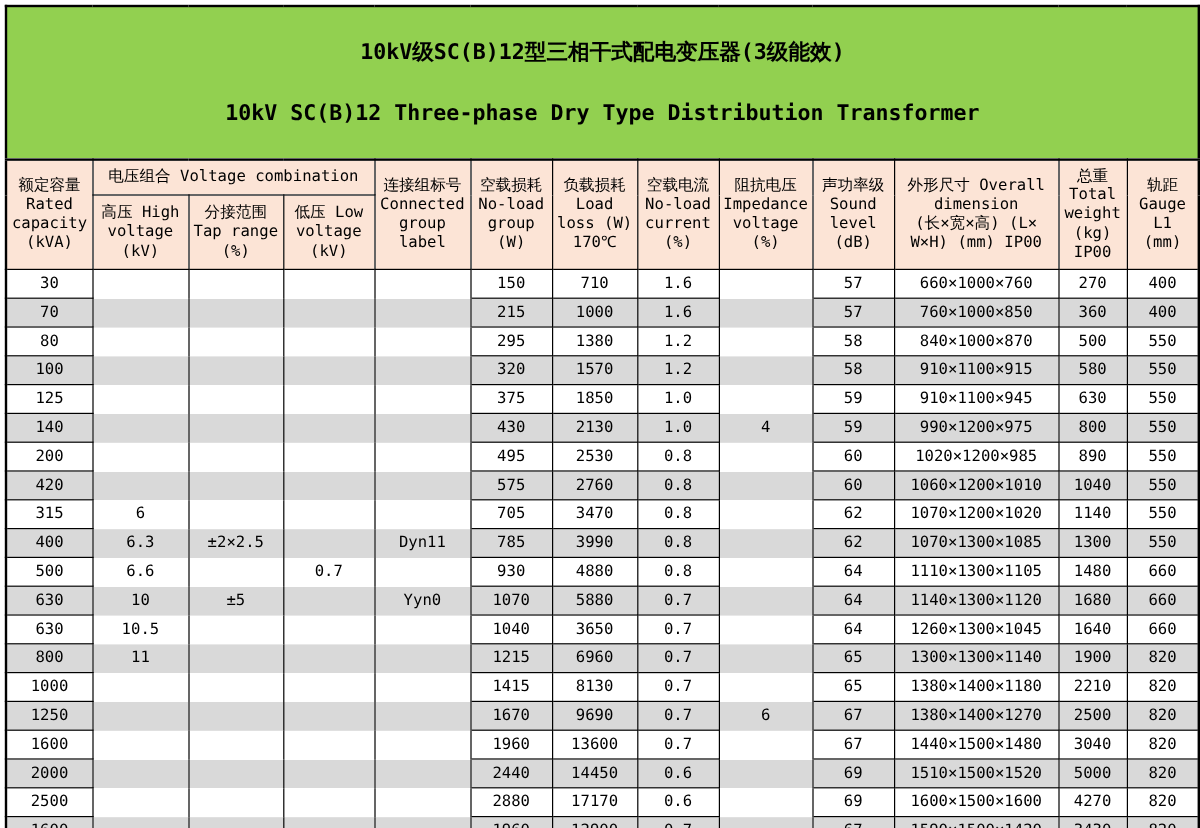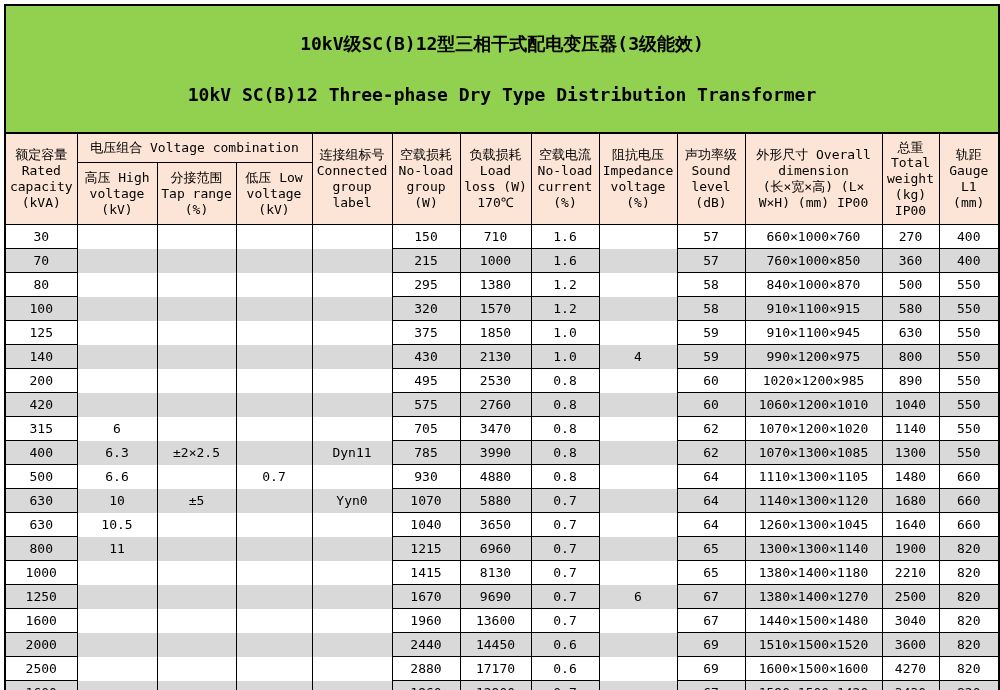--- a/index.html
+++ b/index.html
@@ -408,21 +408,21 @@
           <td class="merged"></td>
           <td class="merged"></td>
           <td class="merged"></td>
           <td class="merged"></td>
           <td>2440</td>
           <td>14450</td>
           <td>0.6</td>
           <td class="merged"></td>
           <td>69</td>
           <td>1510×1500×1520</td>
-          <td>3600</td>
+          <td>5000</td>
           <td>820</td>
         </tr>
         <tr>
           <td>2500</td>
           <td class="merged"></td>
           <td class="merged"></td>
           <td class="merged"></td>
           <td class="merged"></td>
           <td>2880</td>
           <td>17170</td>

